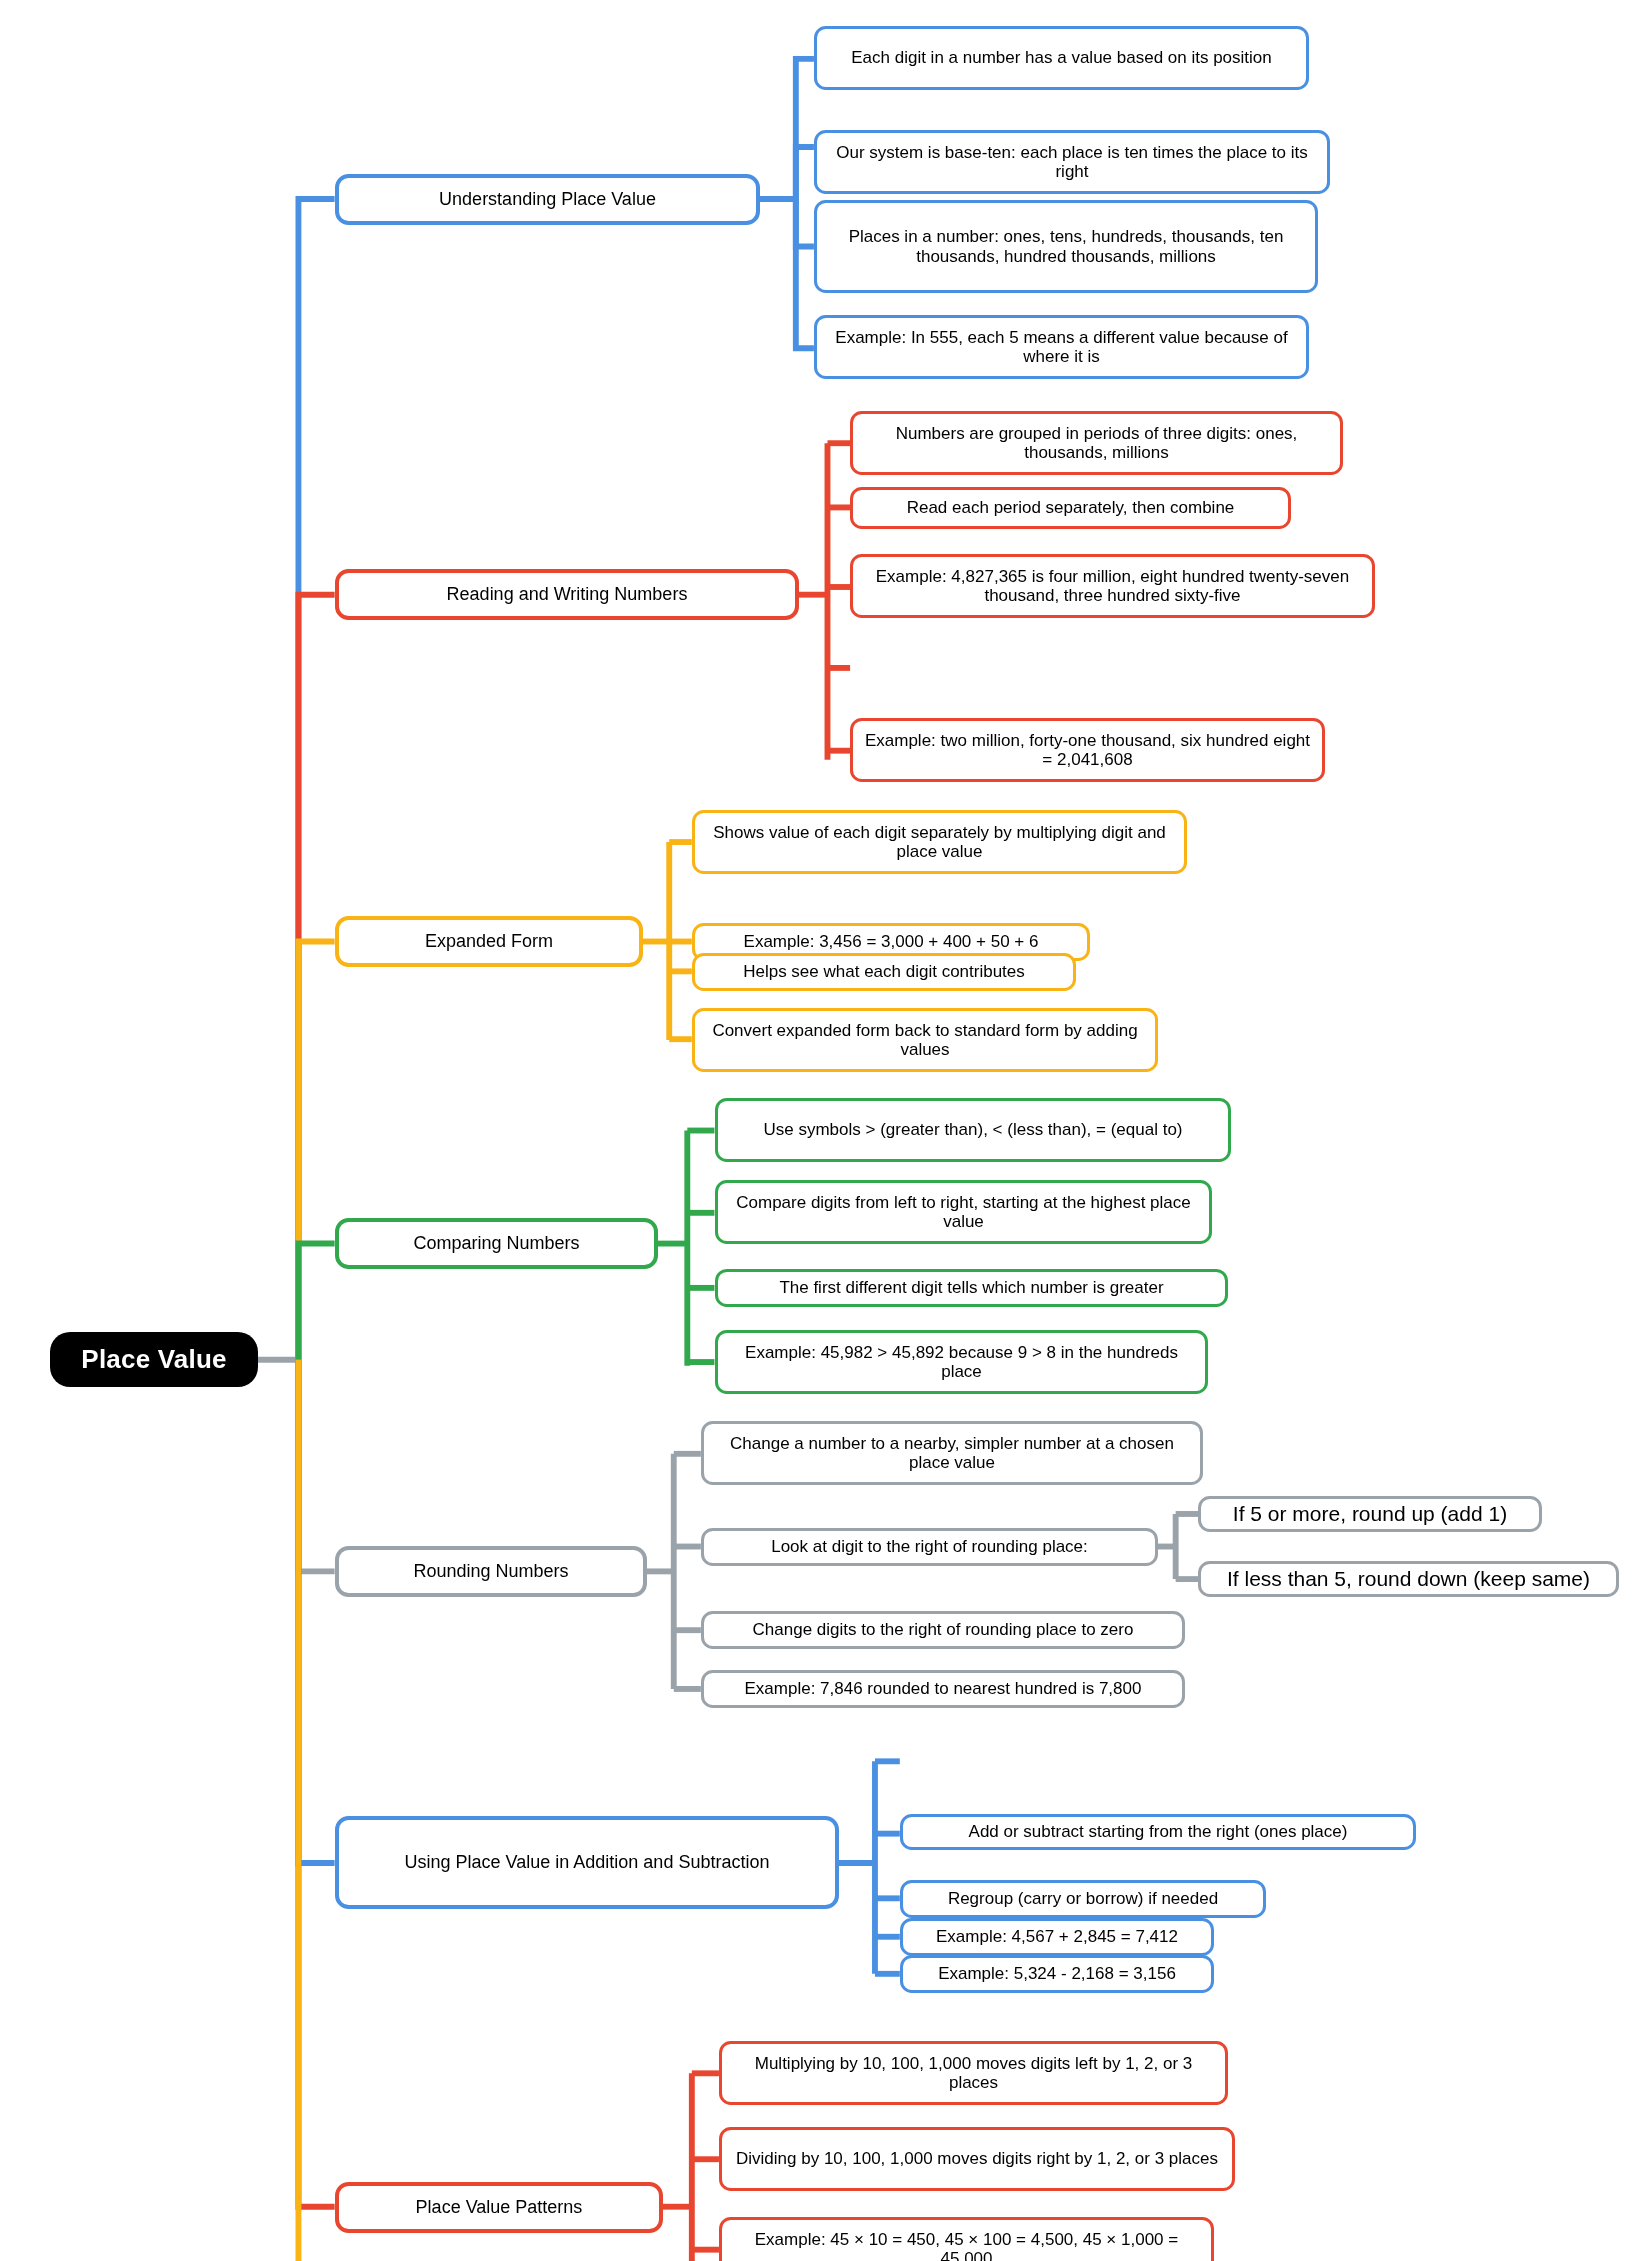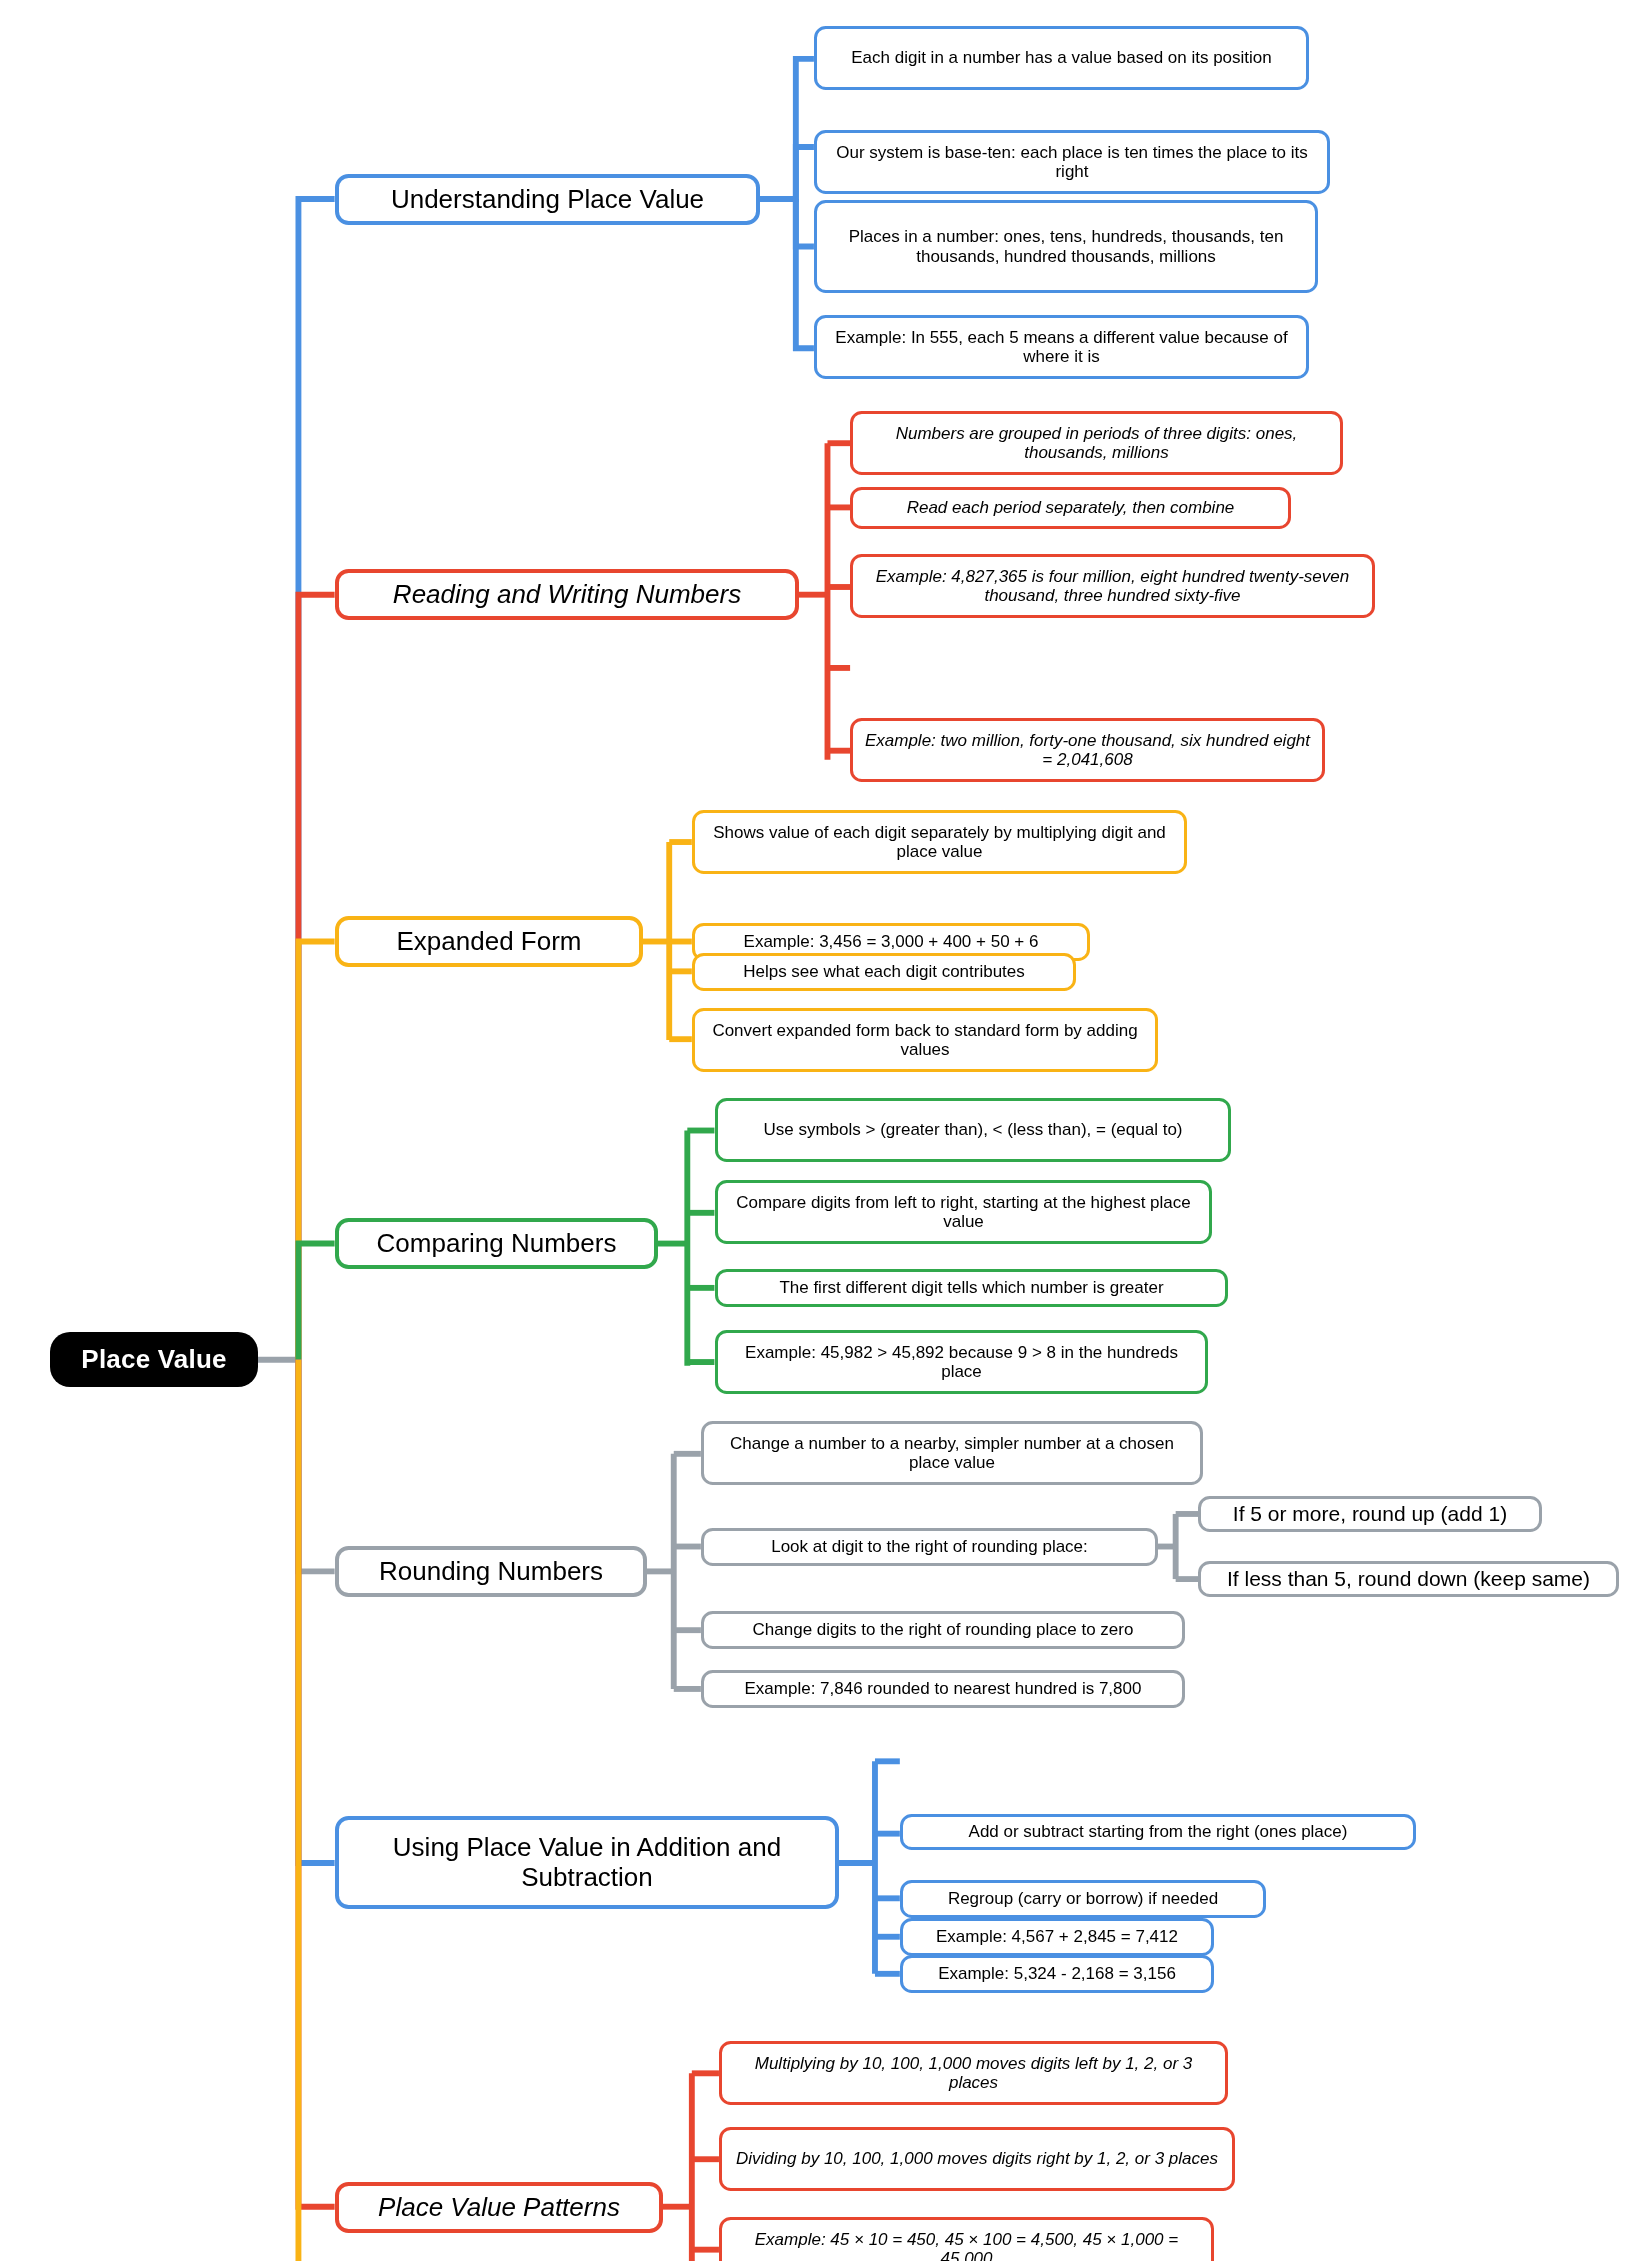--- a/index.html
+++ b/index.html
@@ -10,26 +10,26 @@
   #stage{position:absolute;left:0;top:0;width:1650px;height:2720px;}
   svg.links{position:absolute;left:0;top:0;width:1650px;height:2720px;pointer-events:none;}
 
   .node{position:absolute;box-sizing:border-box;display:flex;align-items:center;justify-content:center;
         text-align:center;background:#ffffff;border-style:solid;color:#000000;line-height:1.12;}
 
   .root{
     background:#000000;color:#ffffff;border:0;border-radius:20px;
     font-size:26px;font-weight:bold;letter-spacing:0.2px;
   }
-  .lvl1{border-width:4.1px;border-radius:13.6px;font-size:26px;padding:1.8px 10px;}
+  .lvl1{border-width:4.1px;border-radius:13.6px;font-size:18px;padding:1.8px 10px;}
   .lvl2{border-width:3.6px;border-radius:11.8px;font-size:17px;padding:2.7px 7.2px;}
   .lvl3{border-width:3.6px;border-radius:11.8px;font-size:21px;padding:2.7px 7.2px;}
 
   .c-blue  {border-color:#4a90e2;}
-  .c-red   {border-color:#e8462f;font-style:italic;}
+  .c-red   {border-color:#e8462f;}
   .c-amber {border-color:#f9b315;}
   .c-green {border-color:#31a84c;}
   .c-gray  {border-color:#9aa2aa;}
 </style>
 </head>
 <body>
 
 <div id="stage">
 
   <svg class="links" viewBox="0 0 3649 6015">

